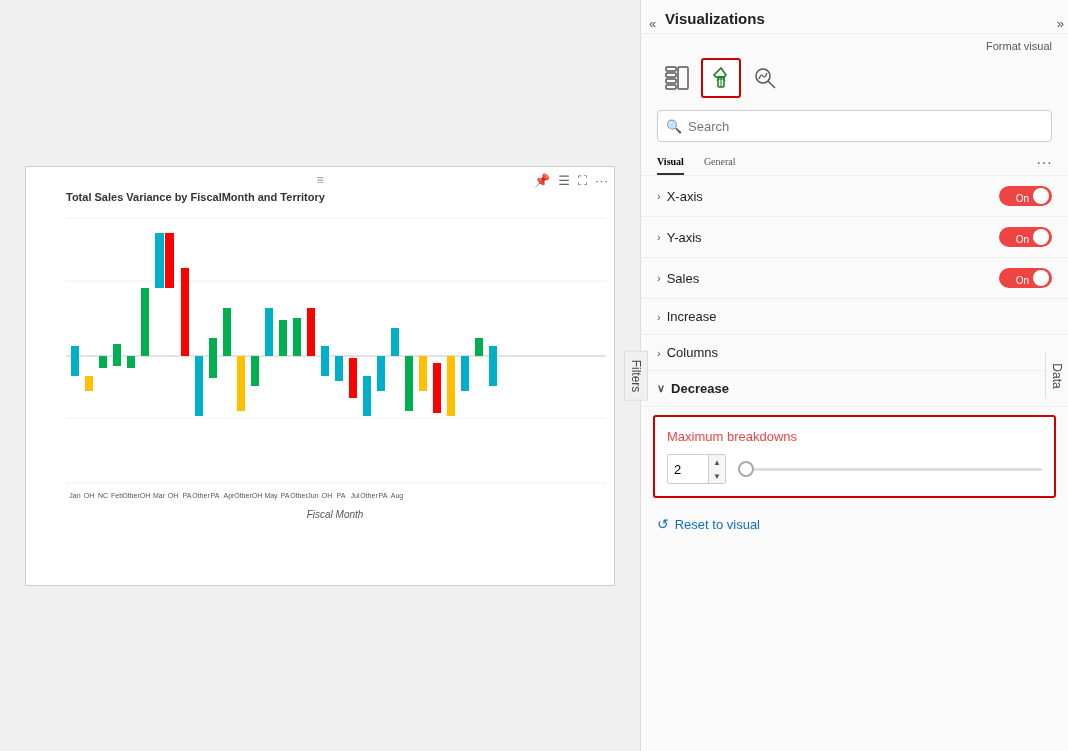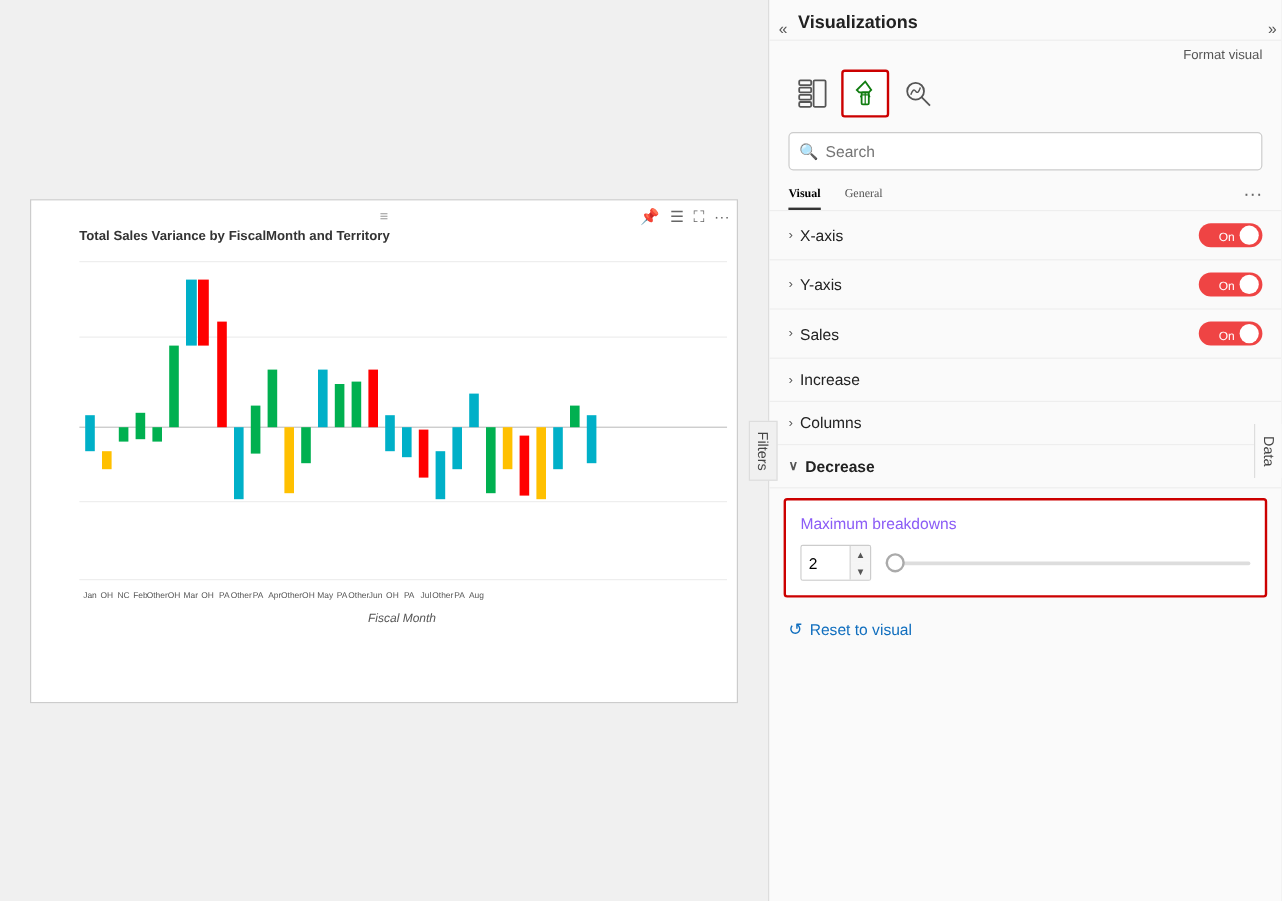--- a/index.html
+++ b/index.html
@@ -323,21 +323,21 @@
     .breakdown-content {
       border: 2px solid #c00;
       margin: 8px 12px;
       border-radius: 3px;
       padding: 12px;
       background: #fff;
     }
 
     .breakdown-label {
       font-size: 13px;
-      color: #8b5cf6;
+      color: #ef4444;
       margin-bottom: 10px;
     }
 
     .breakdown-controls {
       display: flex;
       align-items: center;
       gap: 12px;
     }
 
     .spinner-btn {

